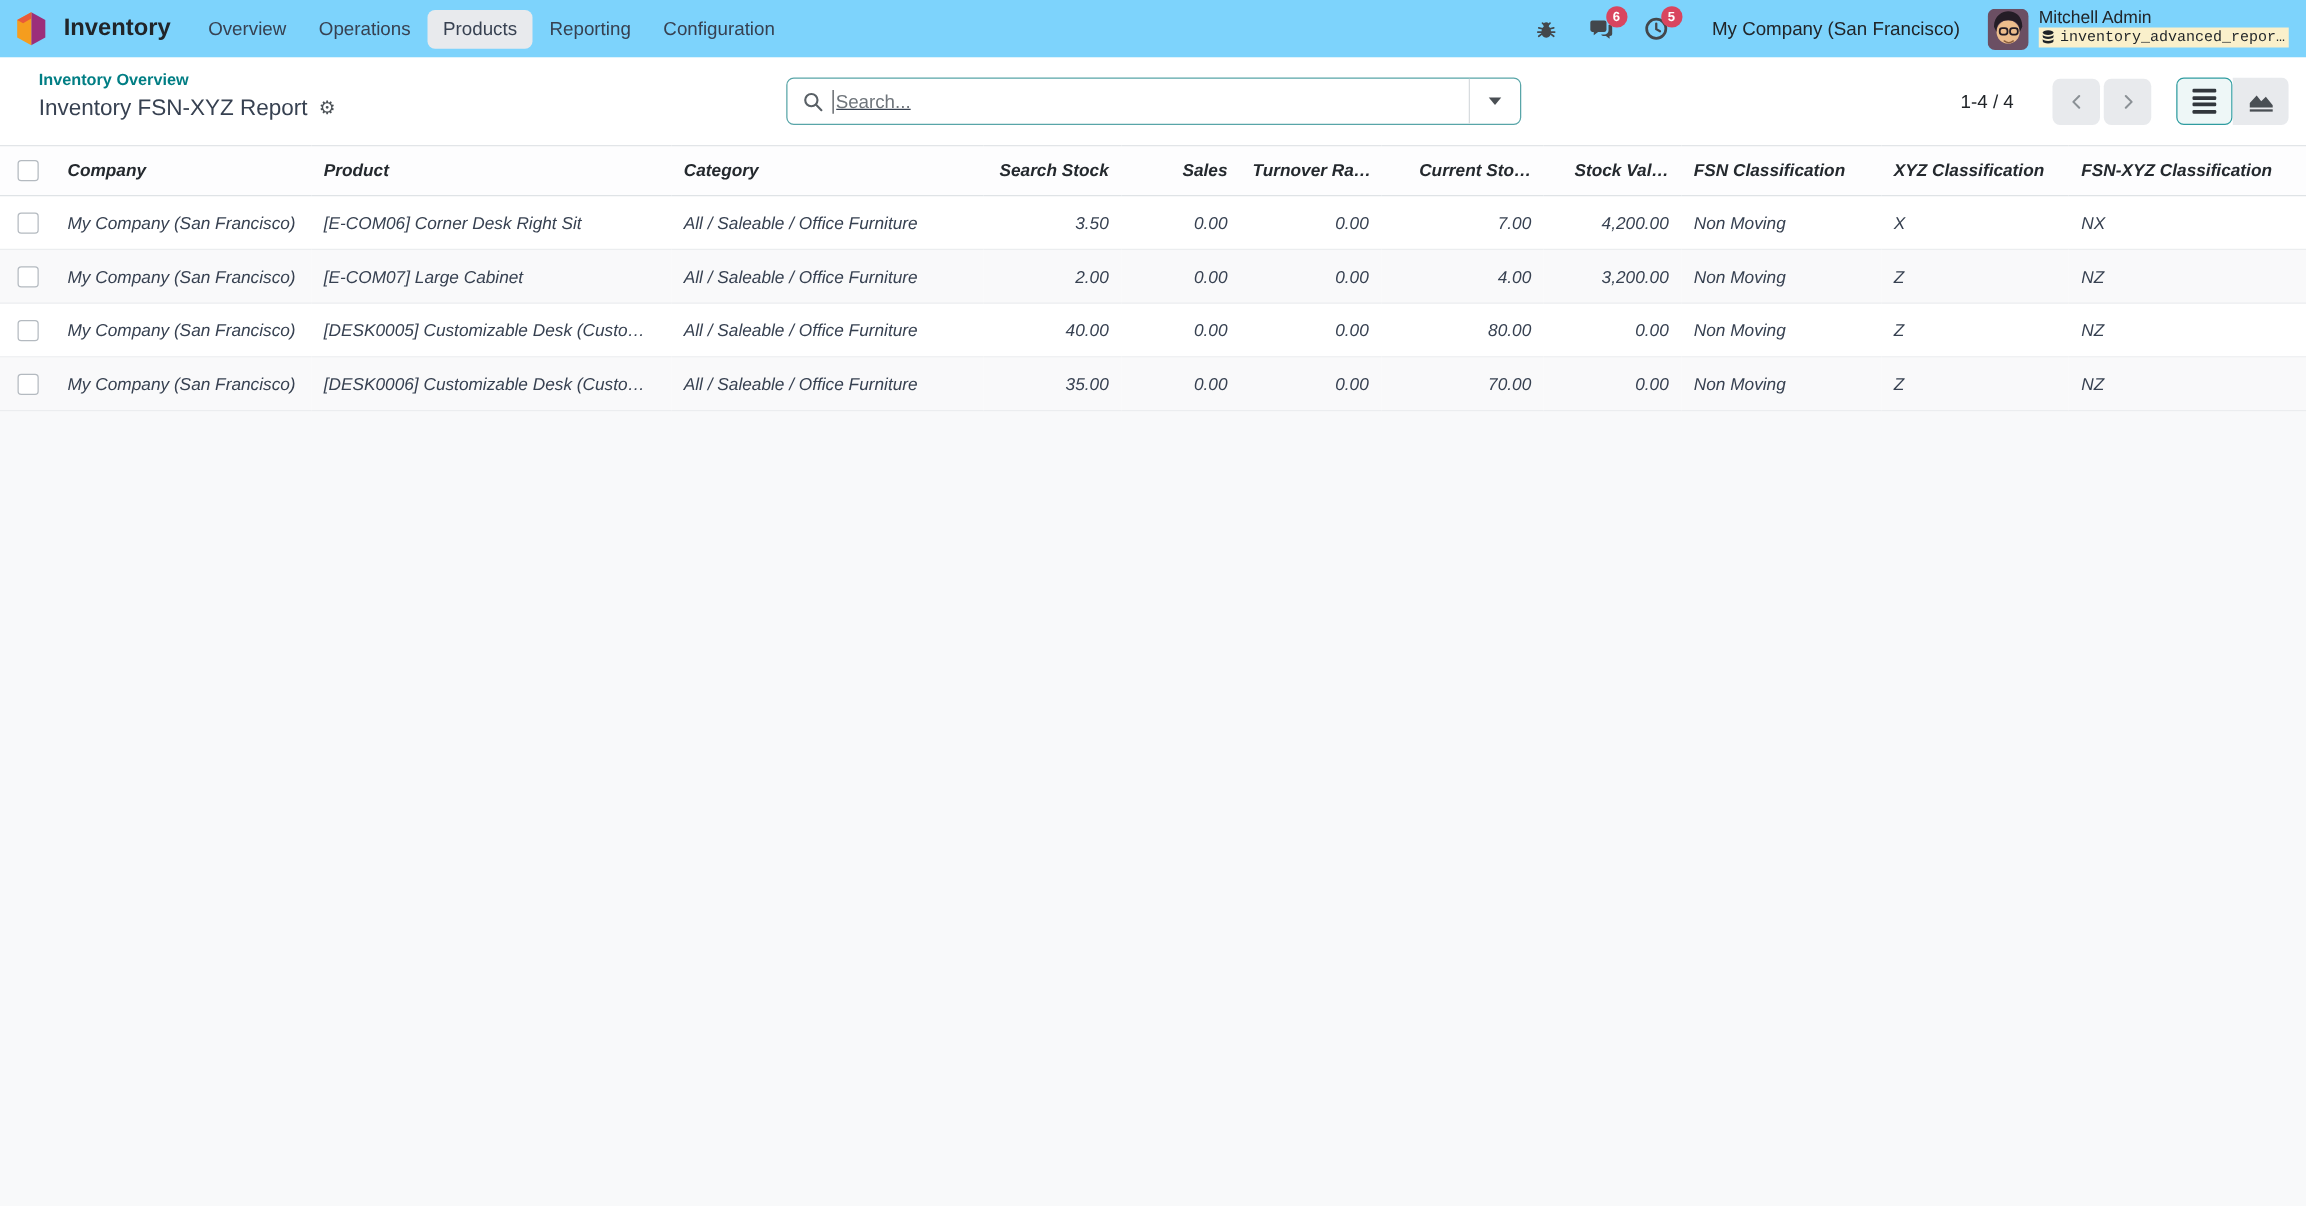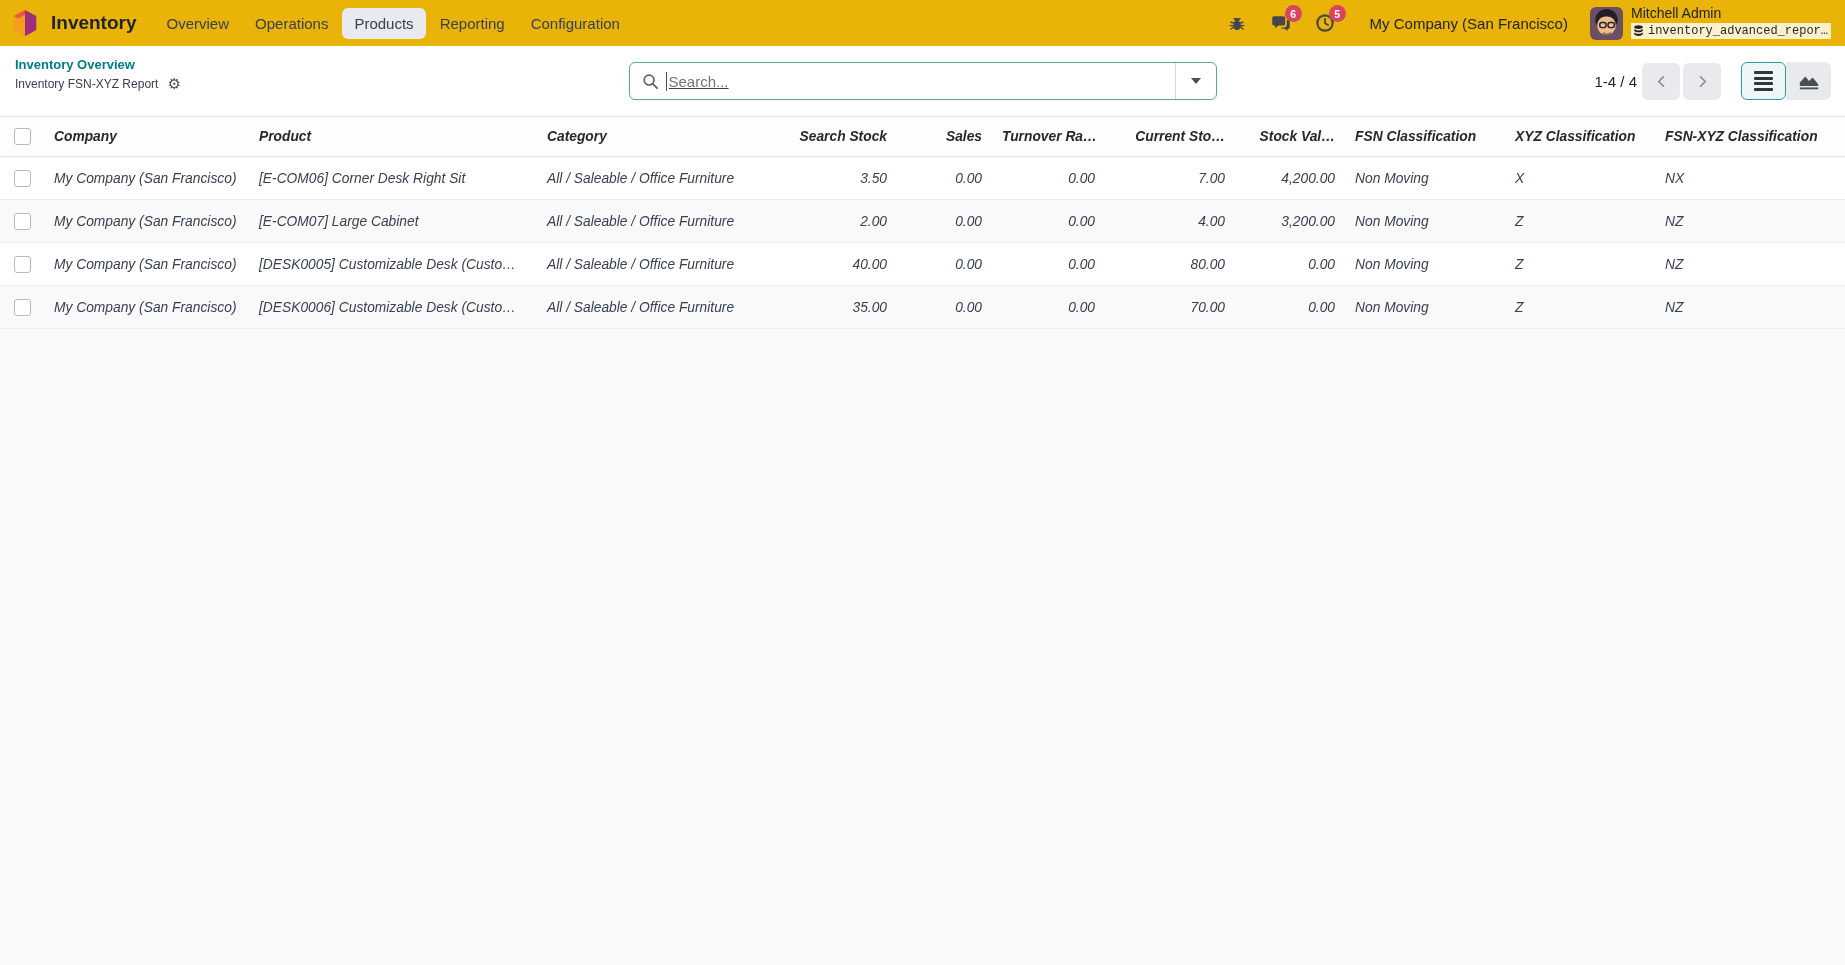--- a/index.html
+++ b/index.html
@@ -5,21 +5,21 @@
   * { box-sizing: border-box; margin: 0; padding: 0; }
   html, body { width: 1845px; height: 965px; }
   body {
     font-family: "Liberation Sans", sans-serif;
     background: #f8f9fa;
     color: #374151;
     overflow: hidden;
   }
   
   .navbar {
-    height: 46px; background: #eab308;
+    height: 46px; background: #7dd3fc;
     display: flex; align-items: center; justify-content: space-between;
     padding: 0 14px 0 10px;
   }
   .nav-left { display: flex; align-items: center; gap: 2px; }
   .app-icon { width: 30px; height: 30px; display: flex; align-items: center; justify-content: center; cursor: pointer; }
   .brand { font-size: 19px; font-weight: 600; color: #212529; margin: 0 16px 0 9px; cursor: pointer; }
   .menu-item {
     font-size: 15px; color: #374151; padding: 7px 12px; border-radius: 6px;
     cursor: pointer; white-space: nowrap;
   }
@@ -38,45 +38,45 @@
   .avatar { width: 33px; height: 33px; border-radius: 6px; overflow: hidden; flex: none; }
   .user-name { font-size: 14px; color: #212529; line-height: 1.25; }
   .db-badge {
     display: inline-flex; align-items: center; gap: 4px;
     background: #faf0cb; padding: 1px 3px 1px 2px;
     font-family: "Liberation Mono", monospace; font-size: 12px; color: #1f2327;
     white-space: nowrap;
   }
   
   .control-panel { height: 70px; background: #fff; position: relative; }
-  .cp-left { position: absolute; left: 15px; top: 9px; }
+  .cp-left { position: absolute; left: 31px; top: 9px; }
   .breadcrumb { color: #017e84; font-weight: 700; font-size: 13px; cursor: pointer; display: inline-block; }
   .title-row { display: flex; align-items: center; gap: 9px; margin-top: 3px; }
-  .page-title { font-size: 12px; color: #374151; }
+  .page-title { font-size: 18px; color: #374151; }
   .gear-icon { color: #4b5156; font-size: 15px; cursor: pointer; line-height: 1; }
   .search-bar {
     position: absolute; left: 50%; top: 16px; transform: translateX(-50%);
     width: 588px; height: 38px; background: #fff;
     border: 1px solid #58a5a8; border-radius: 6px;
     display: flex; align-items: center; text-decoration: underline;
   }
   .search-icon-wrap { margin: 0 7px 0 12px; display: flex; }
   .text-caret { width: 1px; height: 19px; background: #4a4f54; }
   .search-input {
     flex: 1; border: none; outline: none; font-size: 15px; color: #374151;
     font-family: "Liberation Sans", sans-serif; background: transparent; padding-left: 2px;
   }
   .search-input::placeholder { color: #6f757b; opacity: 1; }
   .search-toggle {
     width: 41px; height: 100%; border-left: 1px solid #d8dcdf;
     display: flex; align-items: center; justify-content: center; cursor: pointer;
   }
   .caret-down { width: 0; height: 0; border-left: 5px solid transparent; border-right: 5px solid transparent; border-top: 6px solid #4a4f54; }
   .cp-right { position: absolute; right: 14px; top: 50%; transform: translateY(-50%); display: flex; align-items: center; }
-  .pager-text { font-size: 15px; color: #212529; margin-right: 2px; white-space: nowrap; }
+  .pager-text { font-size: 15px; color: #212529; margin-right: 28px; white-space: nowrap; }
   .pager-btn {
     width: 38px; height: 37px; background: #e8eaed; border: none; border-radius: 6px;
     display: flex; align-items: center; justify-content: center; cursor: pointer; margin-left: 3px;
   }
   .view-switcher { display: flex; margin-left: 20px; }
   .sw-btn {
     width: 45px; height: 38px; background: #e8eaed; border: 1px solid transparent;
     display: flex; align-items: center; justify-content: center; cursor: pointer;
   }
   .sw-btn.list-active { background: #eef7f7; border: 1px solid #2f9ca0; border-radius: 6px; }

